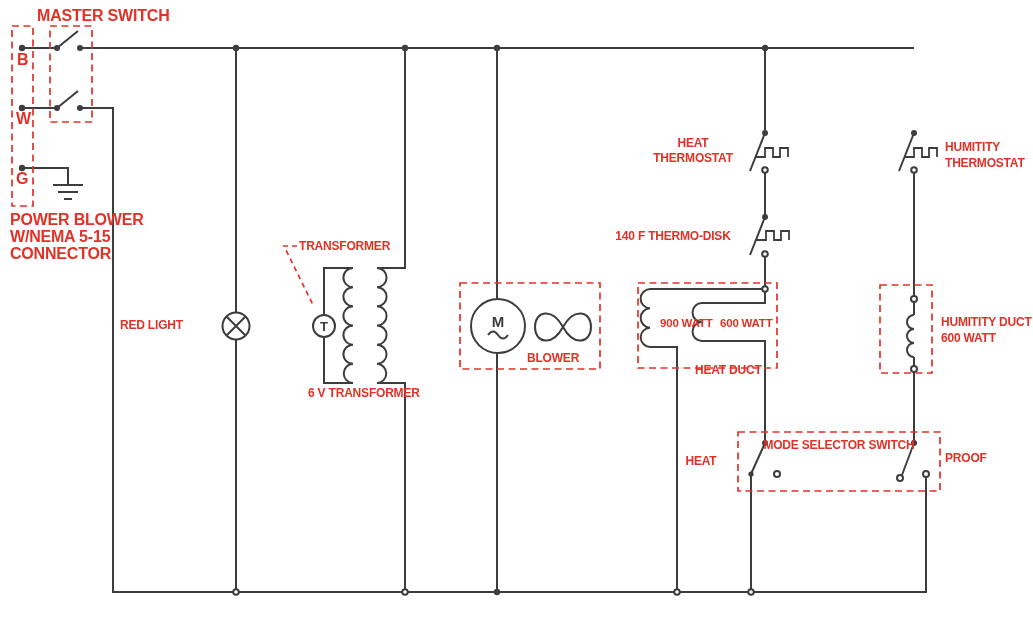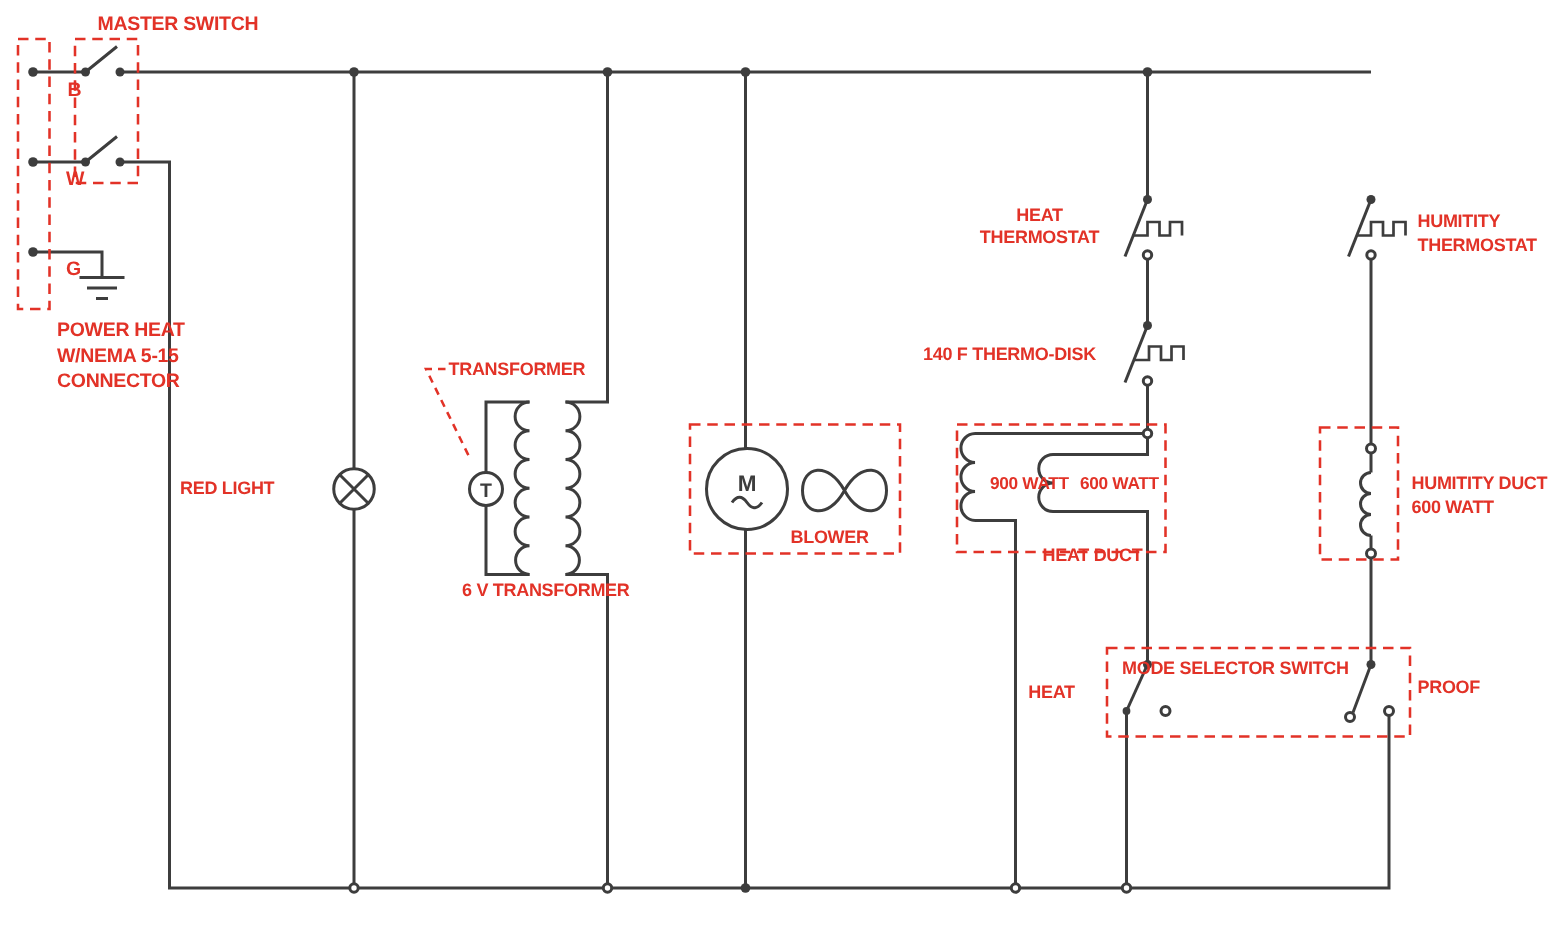--- a/index.html
+++ b/index.html
@@ -1,23 +1,23 @@
 <!DOCTYPE html>
 <html><head>
 <meta charset="utf-8">
 <style>
   html,body{margin:0;padding:0;background:#ffffff;}
   #stage{position:relative;width:1033px;height:617px;background:#ffffff;overflow:hidden;
          font-family:"Liberation Sans",sans-serif;}
   #wires{position:absolute;left:0;top:0;}
   .label{position:absolute;color:#e23227;font-weight:bold;font-size:12px;
          letter-spacing:-0.2px;white-space:nowrap;line-height:14px;}
-  .big{font-size:13px;margin-left:28px;}
+  .big{font-size:16px;}
   .rt{text-align:center;}
-  .ct{}
+  .ct{text-align:center;}
   .lines span{display:block;}
 </style>
 </head>
 <body>
 
 <div id="stage">
 
 <svg id="wires" width="1033" height="617" viewBox="0 0 1033 617" fill="none" stroke="#3d3d3d" stroke-width="2">
 
   <g>
@@ -146,21 +146,21 @@
     <path d="M297,246 L284,246 L314,307" stroke-dasharray="5,4"></path>
   </g>
 </svg>
 
 <div class="label big" style="left:37px;top:9px;">MASTER SWITCH</div>
 <div class="label big" style="left:17px;top:53px;">B</div>
 <div class="label big" style="left:16px;top:112px;">W</div>
 <div class="label big" style="left:16px;top:172px;">G</div>
 
 <div class="label big lines" style="left:10px;top:211px;line-height:17px;">
-  <span>POWER HEAT</span>
+  <span>POWER BLOWER</span>
   <span>W/NEMA 5-15</span>
   <span>CONNECTOR</span>
 </div>
 
 <div class="label" style="left:120px;top:318px;">RED LIGHT</div>
 <div class="label" style="left:299px;top:239px;">TRANSFORMER</div>
 <div class="label" style="left:308px;top:386px;">6 V TRANSFORMER</div>
 <div class="label" style="left:527px;top:351px;">BLOWER</div>
 
 <div class="label rt lines" style="left:638px;top:136px;width:110px;line-height:15px;">

